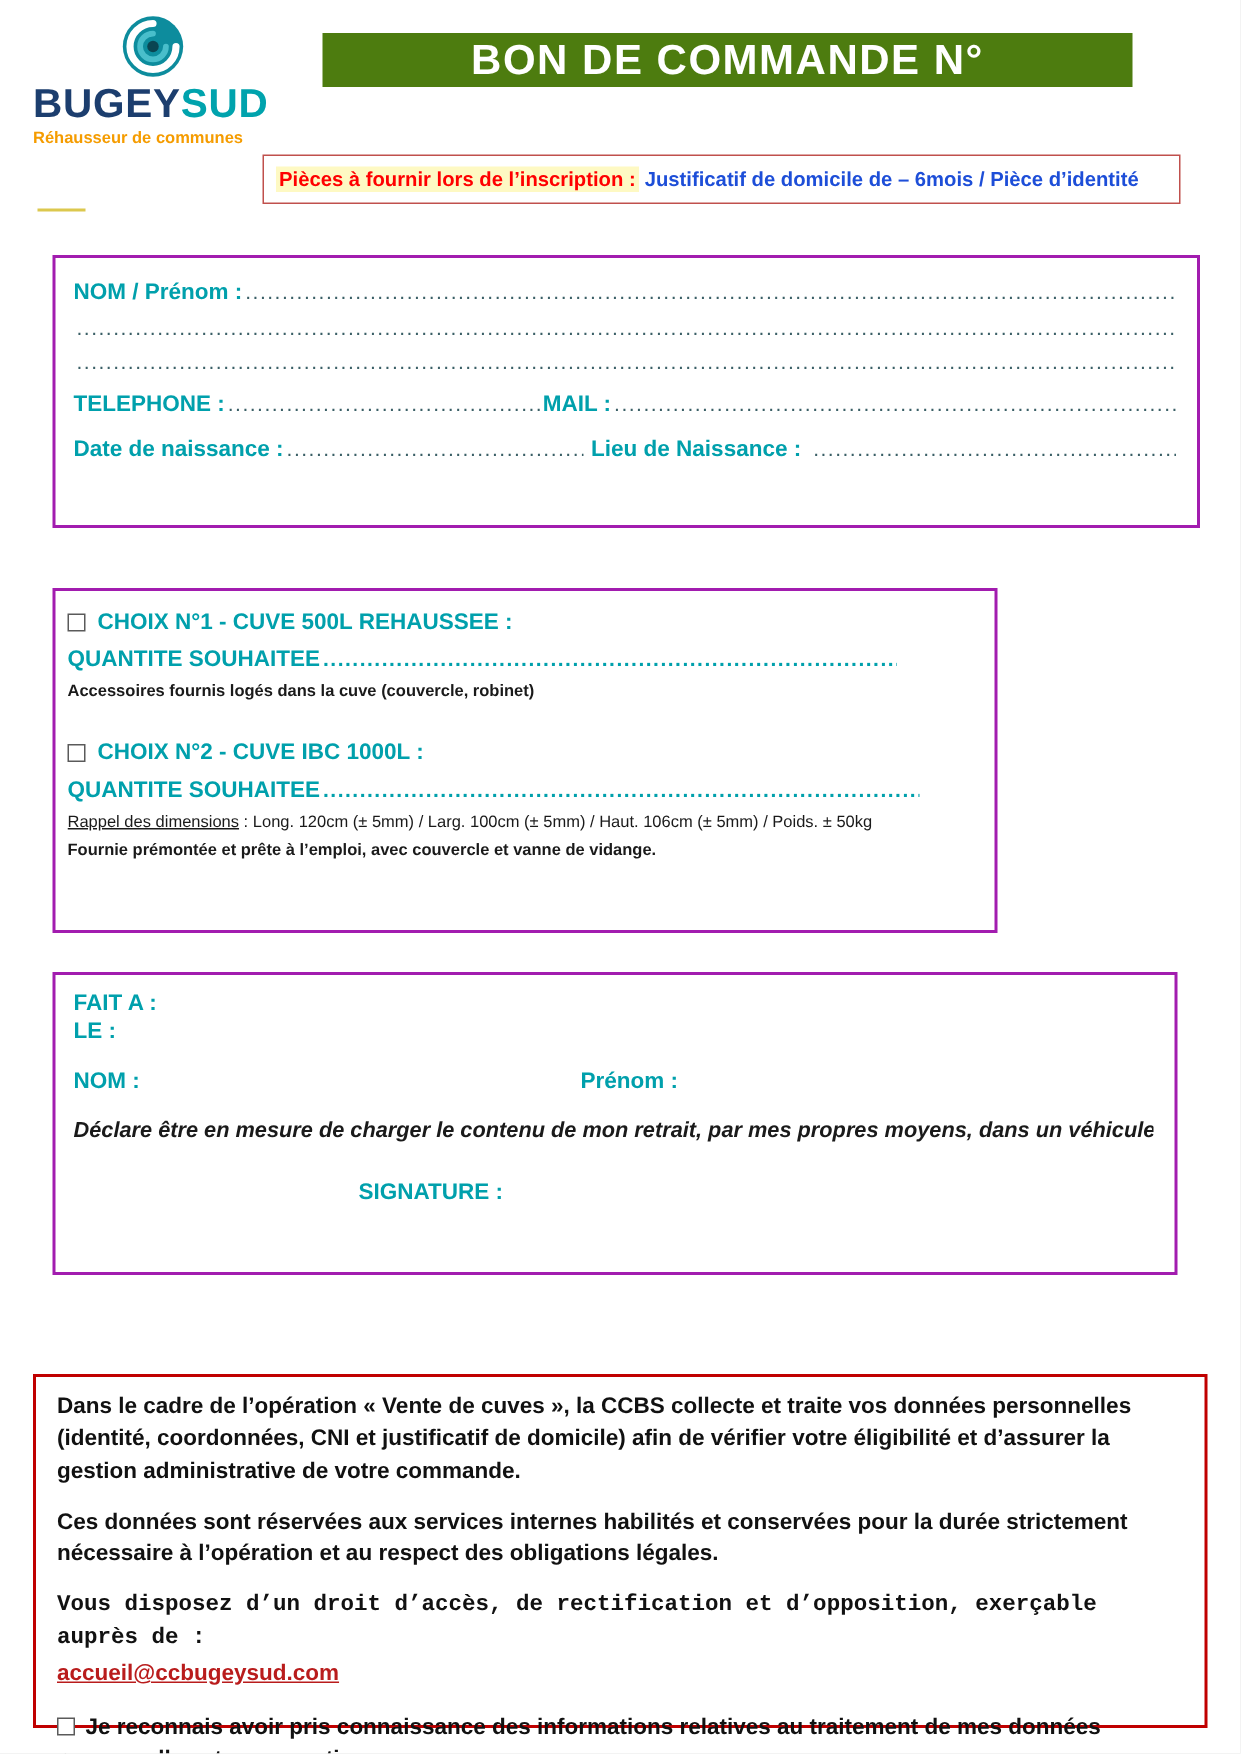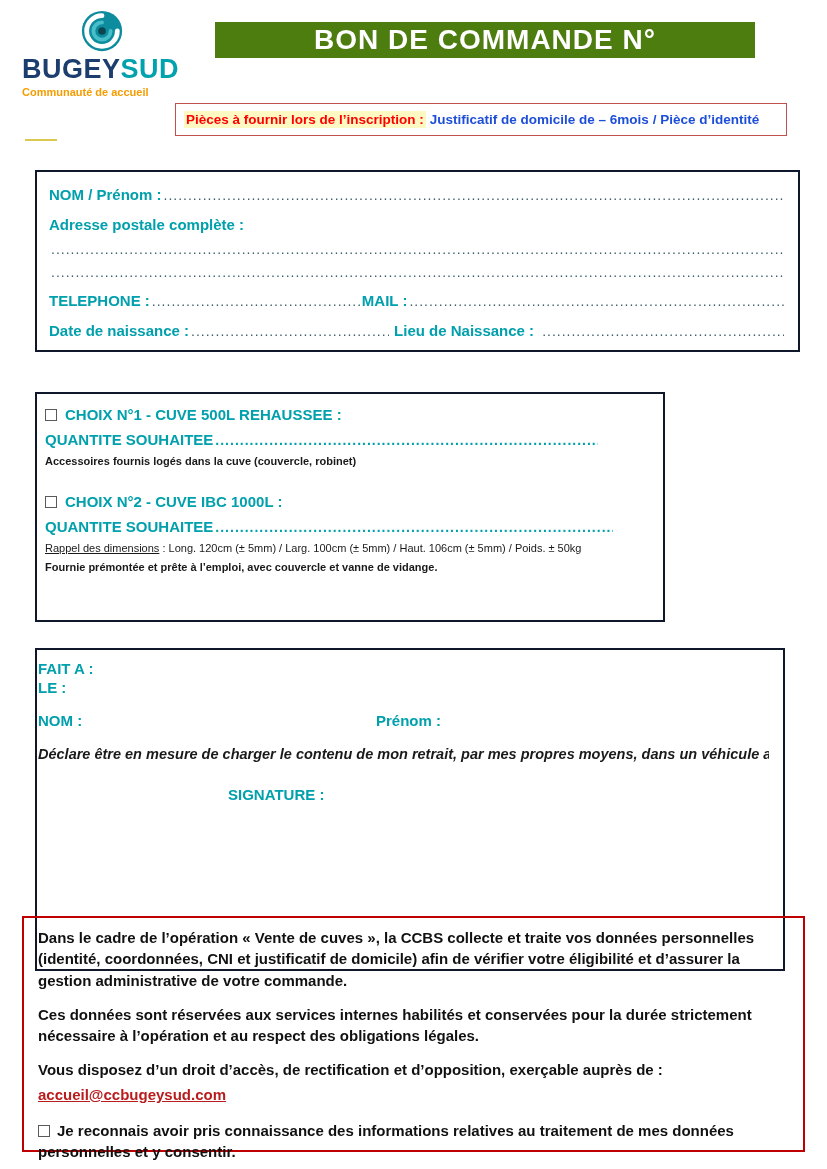--- a/index.html
+++ b/index.html
@@ -33,21 +33,21 @@
     border:1.5px solid #C0504D;
     display:flex; align-items:center; padding:0 8px;
     font-size:13.5px; font-weight:bold; white-space:nowrap; overflow:hidden;
   }
   .notice .hl { background:#fef9c3; color:#FF0000; padding:1px 2px; }
   .notice .rest { color:#1d4ed8; margin-left:4px; }
 
   .yellow-dash { position:absolute; left:25px; top:139px; width:32px; height:2px; background:#DCC84E; }
 
   
-  .tealbox { position:absolute; border:2px solid #0f172a; background:#fff; }
+  .tealbox { position:absolute; border:2px solid #a21caf; background:#fff; }
   .lbl { color:#00A0AC; font-weight:bold; font-size:15px; white-space:nowrap; }
   .leader-row { display:flex; align-items:baseline; }
   .dots {
     flex:1 1 0; min-width:0; overflow:hidden; white-space:nowrap;
     color:#3A5F66; font-size:14px; letter-spacing:1px; padding-left:2px;
   }
   .dots.fixed { flex:0 0 auto; }
 
   
   .box-identity { left:35px; top:170px; width:765px; height:182px; padding:12px 14px 0 12px; }
@@ -67,75 +67,72 @@
   }
   .q-row { display:flex; align-items:baseline; margin-top:8px; }
   .q-dots { color:#00A0AC; font-weight:bold; }
   .spec { font-size:11px; color:#1a1a1a; margin-top:7px; white-space:nowrap; overflow:hidden; }
   .spec .u { text-decoration:underline; }
   .spec .gap { display:inline-block; width:24px; }
   .spec-note { font-size:11px; font-weight:bold; color:#1a1a1a; margin-top:7px; }
   .choice2 { margin-top:26px; }
 
   
-  .box-sign { left:35px; top:648px; width:750px; height:323px; padding:10px 14px 0 1px; }
+  .box-sign { left:35px; top:648px; width:750px; height:202px; padding:10px 14px 0 12px; }
   .box-sign .line { line-height:1.25; }
   .np-row { position:relative; margin-top:14px; height:19px; }
   .np-row .prenom { position:absolute; left:338px; top:0; }
   .declaration {
     margin-top:15px; font-size:14.5px; font-weight:bold; font-style:italic;
     color:#1a1a1a; white-space:nowrap; overflow:hidden;
   }
   .sig-label { margin-top:24px; margin-left:190px; }
 
   
   .box-rgpd { position:absolute; left:22px; top:916px; width:783px; height:236px;
     border:2px solid #C00000; padding:9px 14px 0 14px; }
   .box-rgpd p { font-size:15px; font-weight:bold; color:#111; line-height:1.42; }
   .box-rgpd .p2 { margin-top:13px; }
-  .box-rgpd .p3 { margin-top:13px; }
+  .box-rgpd .p3 { margin-top:13px;font-family:Liberation Mono, monospace; }
   .email-link { display:inline-block; margin-top:5px; font-size:15px; font-weight:bold;
     color:#b91c1c; text-decoration:underline; cursor:pointer; }
   .consent { margin-top:16px; }
   .consent .checkbox { position:relative; top:1px; margin-right:7px; }
 </style>
 </head>
 <body>
 
 <div class="page">
 
   <div class="logo">
     <svg class="swirl" width="46" height="46" viewBox="0 0 48 48">
       <circle cx="24" cy="24" r="21" fill="#0D8C9D"></circle>
       <path d="M24 8 A16 16 0 1 0 40 24" fill="none" stroke="#ffffff" stroke-width="5" stroke-linecap="round"></path>
       <path d="M24 15 A9 9 0 1 0 33 24" fill="none" stroke="#49BECB" stroke-width="4" stroke-linecap="round"></path>
       <circle cx="24" cy="24" r="4" fill="#0A4552"></circle>
     </svg>
     <div class="brand"><span class="b1">BUGEY</span><span class="b2">SUD</span></div>
-    <div class="sub">Communauté de accueil</div>
+    <div class="sub">Réhausseur de communes</div>
   </div>
 
   <div class="banner">
     <span>BON DE COMMANDE N°</span>
   </div>
 
   <div class="notice">
     <span class="hl">Pièces à fournir lors de l’inscription :</span>
     <span class="rest">Justificatif de domicile de – 6mois / Pièce d’identité</span>
   </div>
 
   <div class="yellow-dash"></div>
 
   <div class="tealbox box-identity">
     <div class="leader-row r-nom">
       <span class="lbl">NOM / Prénom :</span>
       <span class="dots">....................................................................................................................................................................................</span>
-    </div>
-    <div class="r-adresse">
-      <span class="lbl">Adresse postale complète :</span>
     </div>
     <div class="leader-row r-line">
       <span class="dots">....................................................................................................................................................................................</span>
     </div>
     <div class="leader-row r-line">
       <span class="dots">....................................................................................................................................................................................</span>
     </div>
     <div class="leader-row r-tel">
       <span class="lbl">TELEPHONE :</span>
       <span class="dots fixed" style="width:212px;">........................................................................................................................</span>

